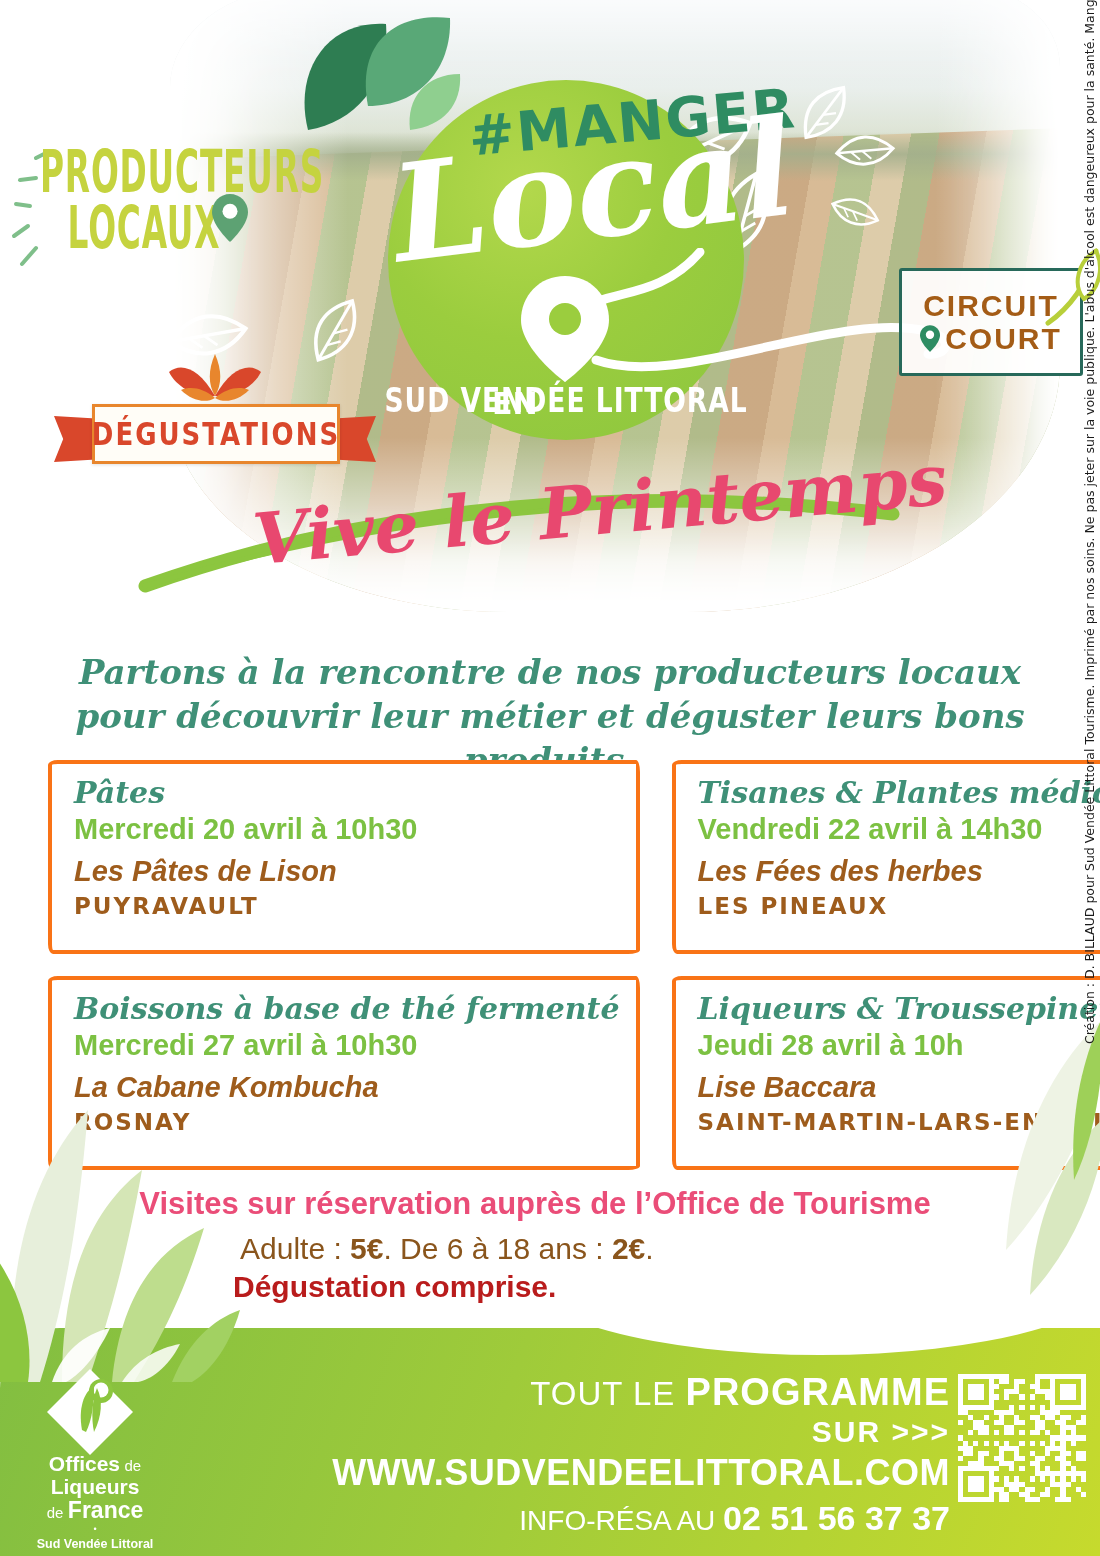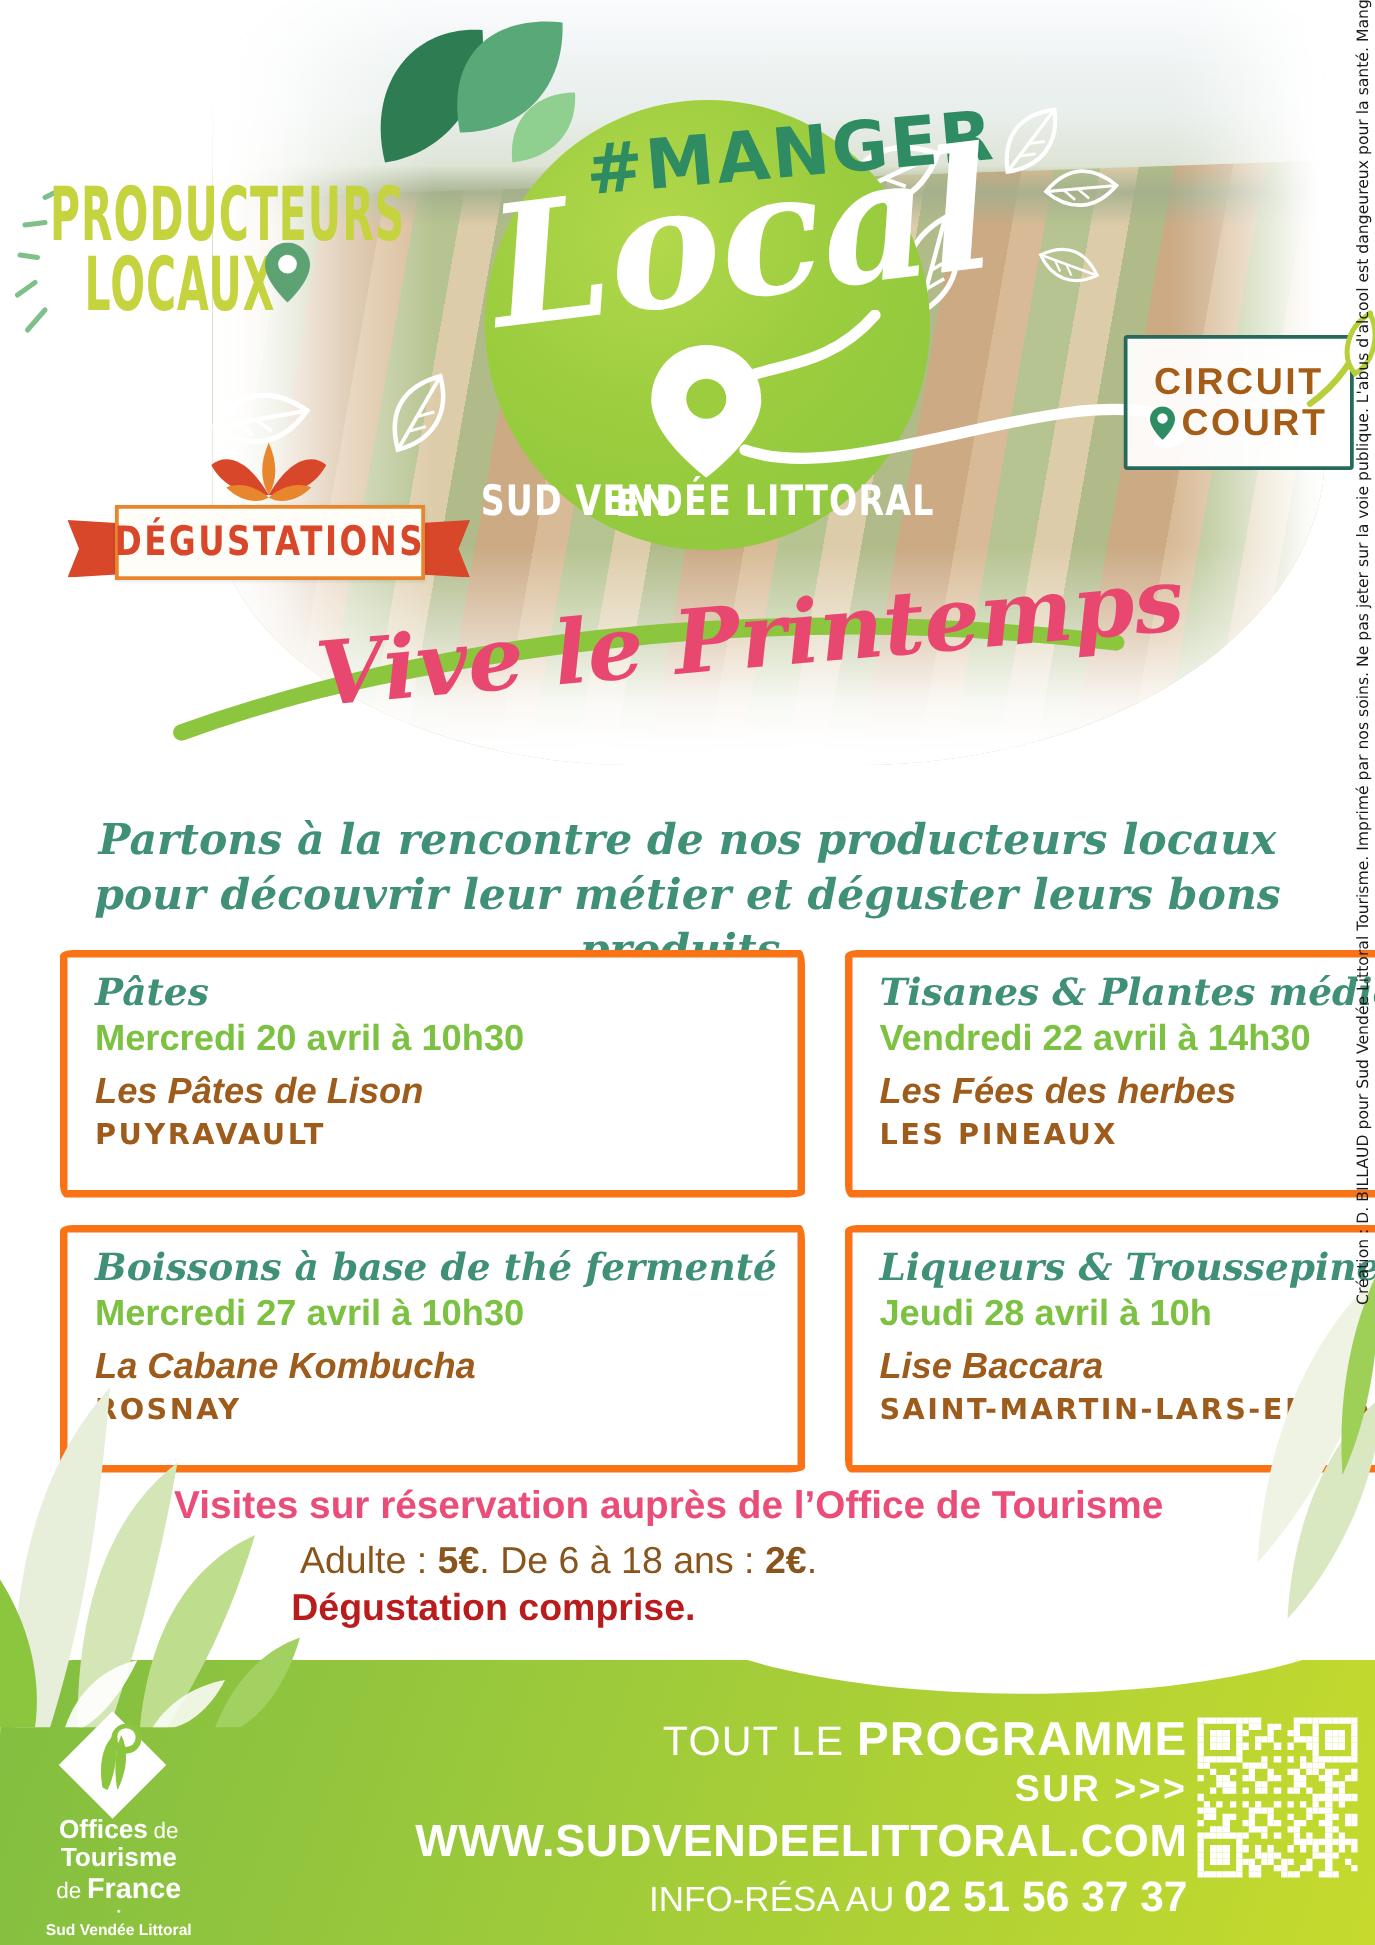--- a/index.html
+++ b/index.html
@@ -71,21 +71,21 @@
   .vive{position:absolute;left:250px;top:468px;width:700px;z-index:2;text-align:center;
         font-family:"DejaVu Serif",serif;font-style:italic;font-weight:700;font-size:74px;color:#e8486f;
         transform:rotate(-5deg);white-space:nowrap;}
 
   .intro{position:absolute;left:45px;top:650px;width:1010px;z-index:2;text-align:center;
         font-family:"DejaVu Serif",serif;font-style:italic;font-weight:700;font-size:34px;color:#3f9077;line-height:1.3;}
 
   
   .events{position:absolute;left:48px;top:760px;width:1004px;z-index:2;display:grid;
         grid-template-columns:1fr 1fr;column-gap:32px;row-gap:22px;}
-  .event-box{border:6px solid #f97316;border-radius:10px 4px 12px 5px / 5px 12px 4px 10px;background:#fff;
+  .event-box{border:4px solid #f97316;border-radius:10px 4px 12px 5px / 5px 12px 4px 10px;background:#fff;
         min-height:160px;padding:12px 16px 14px 22px;}
   .ev-title{font-family:"DejaVu Serif",serif;font-style:italic;font-weight:700;font-size:30px;color:#3f9077;
         line-height:1.15;white-space:nowrap;}
   .ev-date{font-size:29px;font-weight:800;color:#7cc142;margin-top:2px;font-family:"Liberation Sans",sans-serif;}
   .ev-producer{font-size:29px;font-weight:700;color:#9e5c1c;margin-top:9px;font-style:italic;}
   .ev-place{font-size:23px;font-weight:800;color:#9e5c1c;letter-spacing:2px;margin-top:5px;white-space:nowrap;
         font-family:"DejaVu Sans",sans-serif;}
 
   
   .booking-title{position:absolute;left:20px;top:1186px;width:1030px;z-index:2;text-align:center;
@@ -96,21 +96,21 @@
 
   
   .footer-bg{position:absolute;left:0;top:1328px;width:1100px;height:228px;z-index:0;
         background:linear-gradient(110deg,#82be41 0%,#9fcb3a 45%,#c6da2d 100%);border-radius:60px 0 0 0;}
   .bowl{position:absolute;left:520px;top:1190px;width:600px;height:165px;background:#fff;border-radius:50%;z-index:1;}
   .left-grass{position:absolute;left:-8px;top:1052px;z-index:2;}
   .right-grass{position:absolute;left:952px;top:1010px;z-index:2;}
   .ot-logo{position:absolute;left:44px;top:1366px;z-index:3;}
   .ot-text{position:absolute;left:20px;top:1452px;width:150px;z-index:3;color:#fff;text-align:center;line-height:1.1;}
   .ot-big{font-size:21px;font-weight:600;}
-  .ot-small{font-size:18px;}
+  .ot-small{font-size:15px;}
   .ot-f{font-size:23px;font-weight:600;}
   .ot-dot{font-size:9px;line-height:.9;margin-top:2px;}
   .ot-sub{font-size:12.5px;font-weight:700;margin-top:4px;white-space:nowrap;}
   .program{position:absolute;right:150px;top:1372px;width:640px;z-index:3;text-align:right;color:#fff;
         line-height:1.08;font-family:"Liberation Sans",sans-serif;}
   .pg-light{font-size:33px;font-weight:400;letter-spacing:1px;}
   .pg-bold{font-size:38px;font-weight:800;letter-spacing:1px;}
   .pg-sur{font-size:30px;font-weight:600;letter-spacing:2px;margin-top:3px;}
   .pg-web{font-size:36px;font-weight:800;letter-spacing:.5px;margin-top:6px;white-space:nowrap;}
   .pg-info{font-size:28px;margin-top:7px;}
@@ -287,21 +287,21 @@
 
   <svg class="ot-logo" width="92" height="92" viewBox="0 0 92 92">
     <path d="M46 3 L89 46 L46 89 L3 46Z" fill="#fff"></path>
     <circle cx="57" cy="25" r="12" fill="#8cc63f"></circle>
     <circle cx="57" cy="24" r="7.5" fill="#fff"></circle>
     <path d="M38 64 C34 42 40 26 50 20 C50 38 48 54 42 66Z" fill="#8cc63f"></path>
     <path d="M53 22 C59 34 58 50 50 66 C47 52 48 34 53 22Z" fill="#8cc63f"></path>
   </svg>
   <div class="ot-text">
     <div><span class="ot-big">Offices</span> <span class="ot-small">de</span></div>
-    <div class="ot-big">Tourisme</div>
+    <div class="ot-big">Liqueurs</div>
     <div><span class="ot-small">de</span> <span class="ot-f">France</span></div>
     <div class="ot-dot">•</div>
     <div class="ot-sub">Sud Vendée Littoral</div>
   </div>
 
   <div class="program">
     <div>
       <span class="pg-light">TOUT LE </span><span class="pg-bold">PROGRAMME</span>
     </div>
     <div class="pg-sur">SUR &gt;&gt;&gt;</div>

